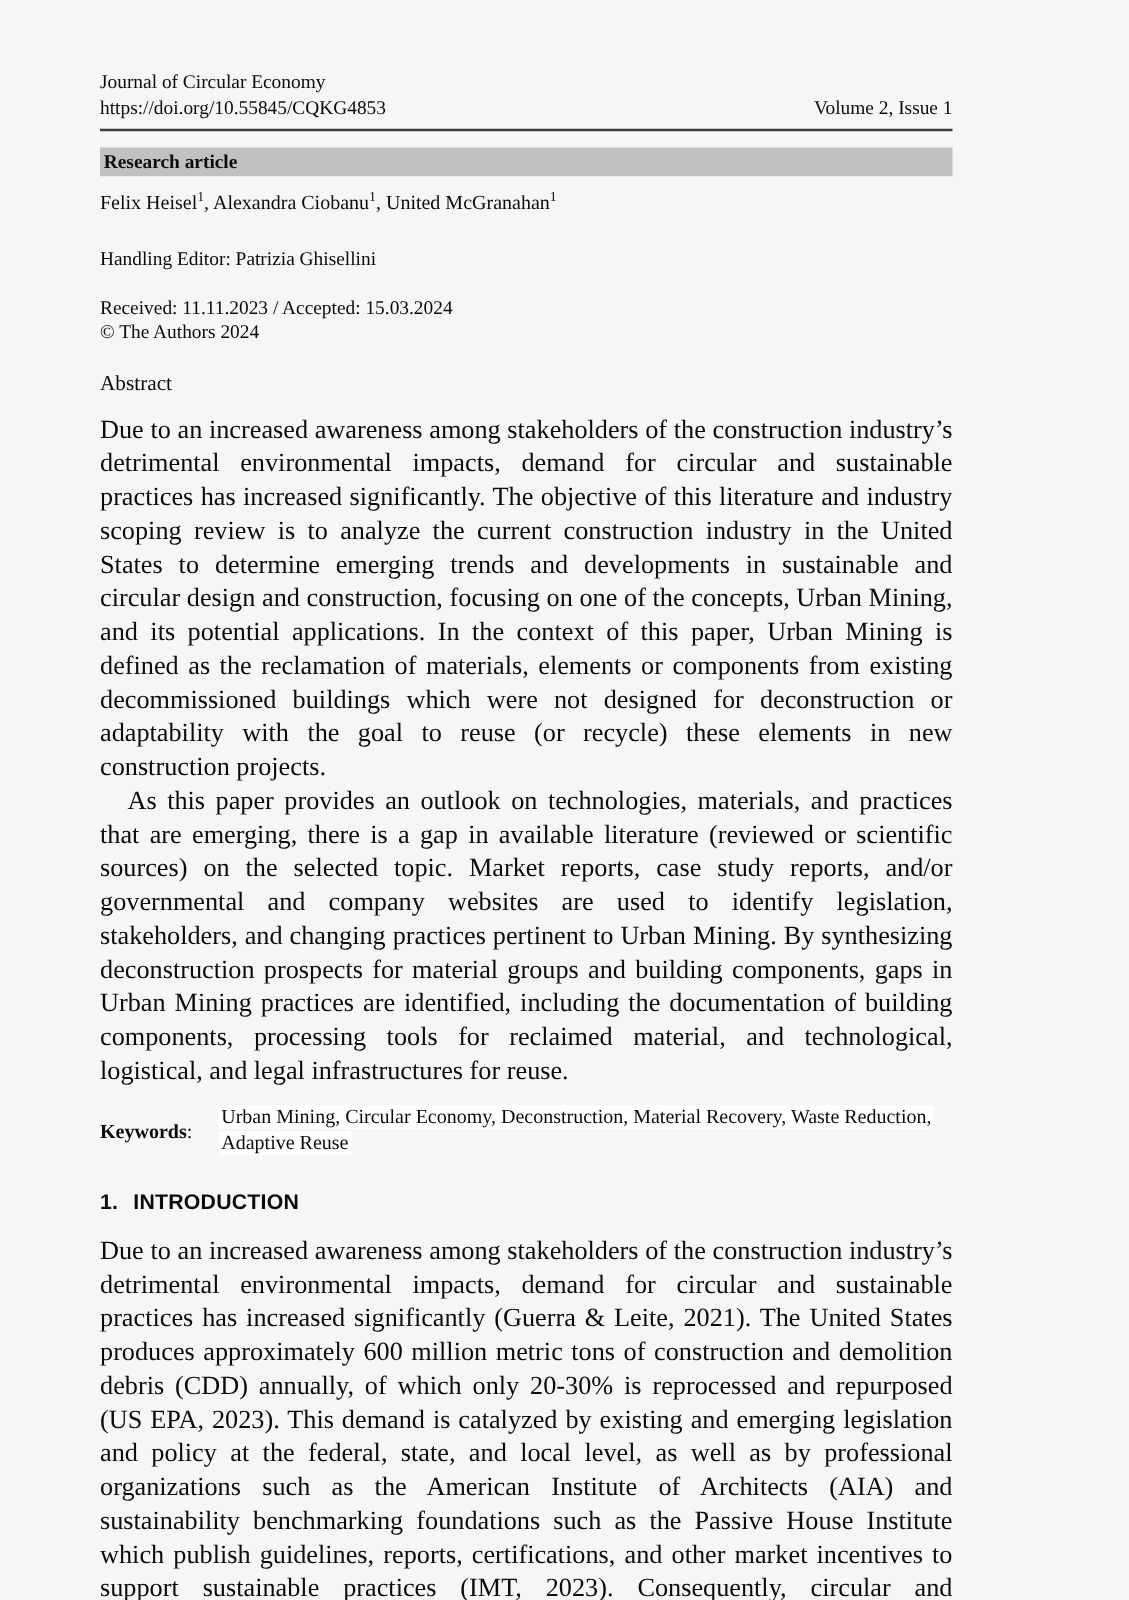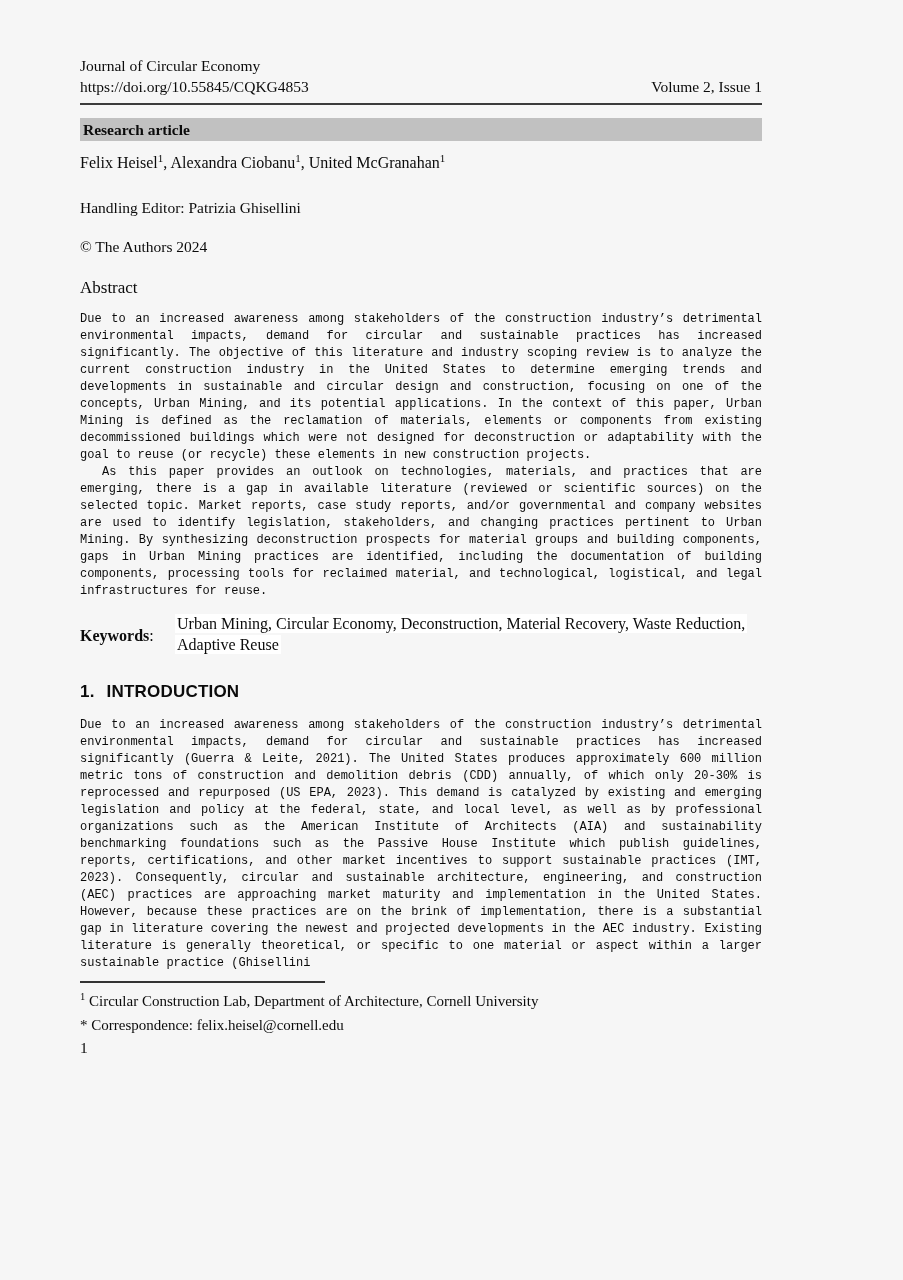--- a/index.html
+++ b/index.html
@@ -74,24 +74,23 @@
     line-height: 19px;
   }
   
   .abstract-heading {
     margin: 22px 0 0 0;
     font-size: 17px;
     font-weight: normal;
   }
   .body-par {
     margin: 13px 0 0 0;
-    font-size: 12px;
-    line-height: 17px;
+    font-size: 21px;
+    line-height: 27px;
     text-align: justify;
-    font-family: Liberation Mono, monospace;
   }
   .body-par.cont {
     margin-top: 0;
     text-indent: 22px;
   }
   .keywords {
     position: relative;
     margin-top: 13px;
     font-size: 16px;
     line-height: 21px;
@@ -154,20 +153,21 @@
   </div>
 
 
   <div class="authors">
     <span class="author"><span>Felix Heisel</span><sup>1</sup></span><span class="author"><span>Alexandra Ciobanu</span><sup>1</sup></span><span class="author"><span>United McGranahan</span><sup>1</sup></span>
   </div>
 
   <div class="editor-line">Handling Editor: Patrizia Ghisellini</div>
 
   <div class="dates-block">
+    <div>Received: 11.11.2023 / Accepted: 15.03.2024</div>
     <div>© The Authors 2024</div>
   </div>
 
   <h2 class="abstract-heading">Abstract</h2>
 
   <p class="body-par">Due to an increased awareness among stakeholders of the construction industry’s detrimental environmental impacts, demand for circular and sustainable practices has increased significantly. The objective of this literature and industry scoping review is to analyze the current construction industry in the United States to determine emerging trends and developments in sustainable and circular design and construction, focusing on one of the concepts, Urban Mining, and its potential applications. In the context of this paper, Urban Mining is defined as the reclamation of materials, elements or components from existing decommissioned buildings which were not designed for deconstruction or adaptability with the goal to reuse (or recycle) these elements in new construction projects.</p>
 
   <p class="body-par cont">As this paper provides an outlook on technologies, materials, and practices that are emerging, there is a gap in available literature (reviewed or scientific sources) on the selected topic. Market reports, case study reports, and/or governmental and company websites are used to identify legislation, stakeholders, and changing practices pertinent to Urban Mining. By synthesizing deconstruction prospects for material groups and building components, gaps in Urban Mining practices are identified, including the documentation of building components, processing tools for reclaimed material, and technological, logistical, and legal infrastructures for reuse.</p>
 
   <div class="keywords">

